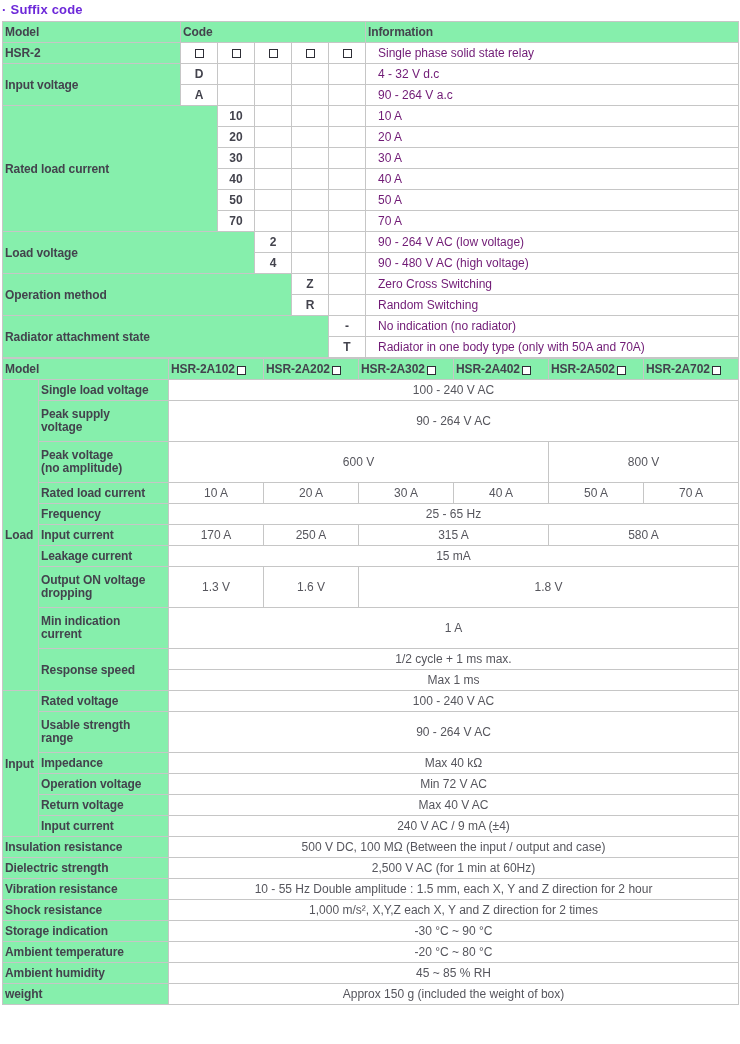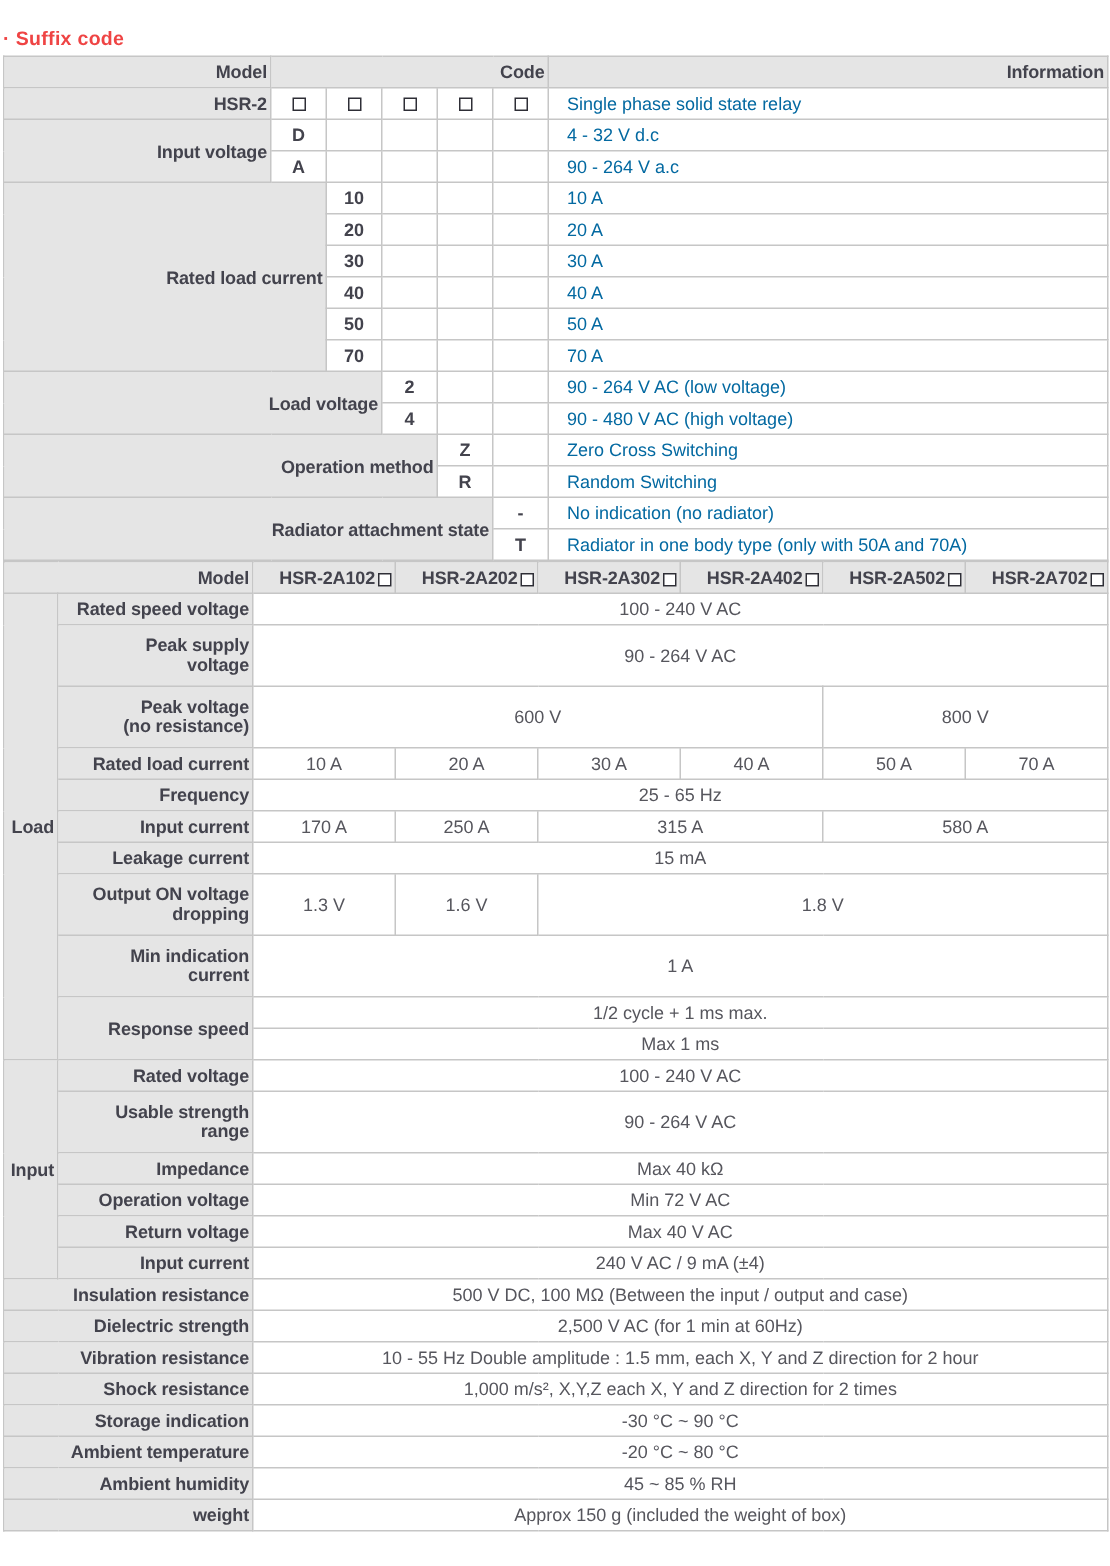--- a/index.html
+++ b/index.html
@@ -3,39 +3,39 @@
 <meta charset="utf-8">
 <style>
   html,body { margin:0; padding:0; background:#ffffff; }
   body {
     width:740px; height:1044px; overflow:hidden;
     font-family:"Liberation Sans","DejaVu Sans",sans-serif;
     -webkit-font-smoothing:antialiased;
   }
   .page { padding:1px 0 0 2px; }
   .title {
-    font-size:13px; font-weight:bold; color:#ef4444;
-    margin:17px 0 4px 0; letter-spacing:0.2px;
+    font-size:13px; font-weight:bold; color:#6d28d9;
+    margin:1px 0 4px 0; letter-spacing:0.2px;
   }
   .title .bullet { margin-right:4px; font-weight:bold; }
   .title.second { margin-top:8px; }
   table { border-collapse:collapse; table-layout:fixed; width:736px; }
   td {
     border:1px solid #c6c6c6; font-size:12px; height:20px;
     padding:0 2px; overflow:hidden; white-space:nowrap;
   }
   tr.tall td { height:40px; }
   .lbl {
-    background:#e5e5e5; font-weight:bold; color:#43434d;
-    text-align:right; letter-spacing:-0.1px;
+    background:#86efac; font-weight:bold; color:#43434d;
+    text-align:left; letter-spacing:-0.1px;
   }
   .lbl .l2 { display:block; line-height:13px; }
   .val { text-align:center; color:#56565d; background:#ffffff; }
   .code { font-weight:bold; color:#43434d; text-align:center; background:#ffffff; }
-  .info { text-align:left; padding-left:12px; color:#0369a1; background:#ffffff; }
+  .info { text-align:left; padding-left:12px; color:#701a75; background:#ffffff; }
   .box {
     display:inline-block; width:7px; height:7px;
     border:1px solid #2e2e36; background:#ffffff; vertical-align:-1px;
   }
   .mbox { margin-left:2px; vertical-align:-2px; }
 </style>
 </head>
 <body>
 
 <div class="page">
@@ -188,34 +188,34 @@
       <td class="lbl"><span>HSR-2A102</span><span class="box mbox"></span></td>
       <td class="lbl"><span>HSR-2A202</span><span class="box mbox"></span></td>
       <td class="lbl"><span>HSR-2A302</span><span class="box mbox"></span></td>
       <td class="lbl"><span>HSR-2A402</span><span class="box mbox"></span></td>
       <td class="lbl"><span>HSR-2A502</span><span class="box mbox"></span></td>
       <td class="lbl"><span>HSR-2A702</span><span class="box mbox"></span></td>
     </tr>
 
     <tr>
       <td class="lbl" rowspan="11">Load</td>
-      <td class="lbl">Rated speed voltage</td>
+      <td class="lbl">Single load voltage</td>
       <td class="val" colspan="6">100 - 240 V AC</td>
     </tr>
     <tr class="tall">
       <td class="lbl">
             <span class="l2">Peak supply</span>
             <span class="l2">voltage</span>
           </td>
       <td class="val" colspan="6">90 - 264 V AC</td>
     </tr>
     <tr class="tall">
       <td class="lbl">
             <span class="l2">Peak voltage</span>
-            <span class="l2">(no resistance)</span>
+            <span class="l2">(no amplitude)</span>
           </td>
       <td class="val" colspan="4">600 V</td>
       <td class="val" colspan="2">800 V</td>
     </tr>
     <tr>
       <td class="lbl">Rated load current</td>
       <td class="val">10 A</td>
       <td class="val">20 A</td>
       <td class="val">30 A</td>
       <td class="val">40 A</td>

